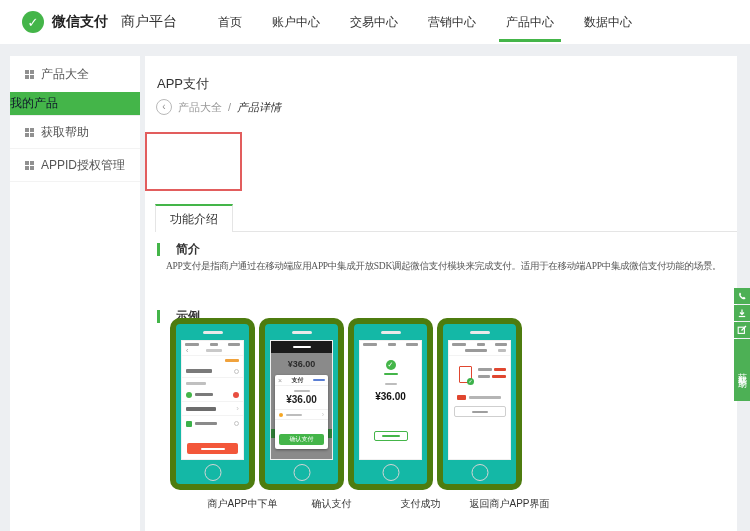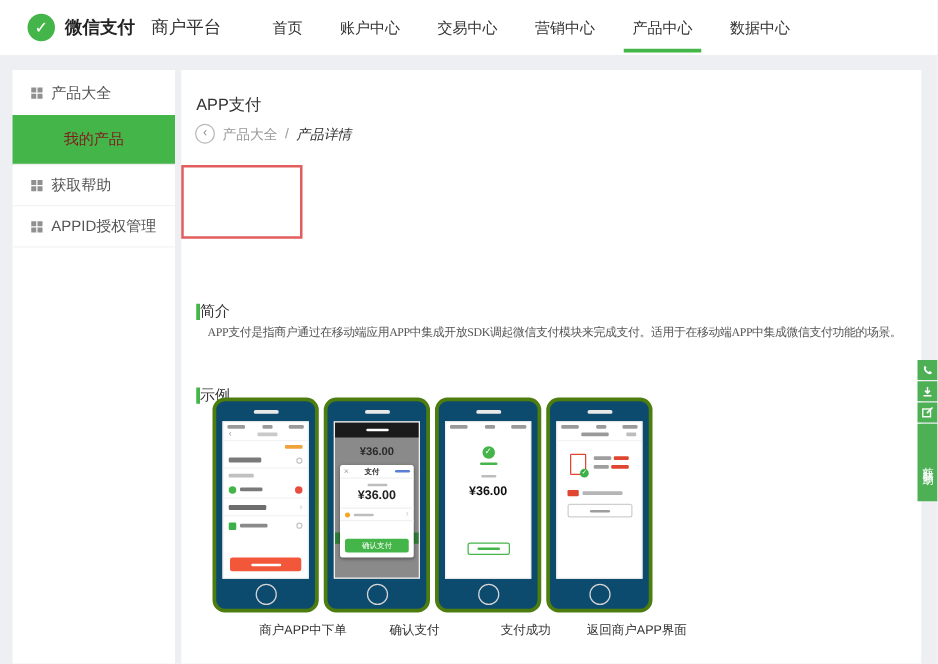--- a/index.html
+++ b/index.html
@@ -13,46 +13,46 @@
   .brand { font-size:14px; font-weight:bold; color:#222; margin-left:8px; }
   .platform { font-size:14px; color:#333; margin-left:13px; }
   .nav { display:flex; margin-left:26px; height:44px; }
   .nav-item { position:relative; display:flex; align-items:center; padding:16px 15px; font-size:12px; color:#333; cursor:pointer; }
   .nav-underline { position:absolute; left:8px; right:8px; bottom:2px; height:3px; background:#44b549; }
 
   
   .sidebar { position:absolute; left:10px; top:56px; width:130px; bottom:0; background:#fff; }
   .side-item { display:flex; align-items:center; gap:7px; height:33px; padding-left:15px; font-size:12px; color:#555; border-bottom:1px solid #f3f3f3; cursor:pointer; }
   .side-item.first { border-bottom:none; height:36px; }
-  .side-item.active { height:40px; background:#44b549; color:#7f1d1d; justify-content:center; padding-left:0; border-bottom:1px solid #eee; }
+  .side-item.active { height:24px; background:#44b549; color:#0f172a; padding-left:0; border-bottom:1px solid #eee; }
   .grid-icon { position:relative; width:9px; height:9px; flex:0 0 auto; }
   .grid-icon::before { content:""; position:absolute; left:0; top:0; width:4px; height:4px; background:#909090; box-shadow:5px 0 #909090, 0 5px #909090, 5px 5px #909090; }
 
   
   .main { position:absolute; left:145px; top:56px; right:13px; bottom:0; background:#fff; }
   .page-title { position:absolute; left:12px; top:19px; font-size:13px; color:#333; }
   .breadcrumb { position:absolute; left:11px; top:43px; display:flex; align-items:center; font-size:11px; color:#999; gap:6px; }
   .back-circle { width:16px; height:16px; border:1px solid #b9b9b9; border-radius:50%; color:#8f8f8f; display:flex; align-items:center; justify-content:center; font-size:10px; line-height:1; cursor:pointer; }
   .crumb-current { color:#333;font-style:italic; }
 
   .status-bar { position:absolute; left:5px; right:3px; top:84px; height:44px; background:#f1f2f7; display:flex; align-items:center; padding-left:14px; }
   .clock-badge { width:28px; height:28px; border-radius:50%; background:#29b7ed; flex:0 0 auto; display:flex; align-items:center; justify-content:center; }
   .status-label { margin-left:10px; font-size:12px; font-weight:bold; color:#333; }
 
   .annotation { position:absolute; left:145px; top:132px; width:97px; height:59px; border:2px solid #e25d5d; z-index:6; pointer-events:none; }
 
   .tab-row { position:absolute; left:10px; right:0; top:148px; height:28px; border-bottom:1px solid #e5e5e5; }
   .tab { position:absolute; left:0; top:0; width:78px; height:28px; background:#fff; border:1px solid #e5e5e5; border-top:2px solid #44b549; border-bottom:none; display:flex; align-items:center; justify-content:center; font-size:12px; color:#333; cursor:pointer; }
 
-  .section-head { position:absolute; left:12px; display:flex; align-items:center; gap:0; font-size:12px; font-weight:normal; color:#333; }
+  .section-head { position:absolute; left:12px; display:flex; align-items:center; gap:16px; font-size:12px; font-weight:bold; color:#333; }
   .section-bar { width:3px; height:13px; background:#44b549; }
   .intro-body { position:absolute; left:21px; top:204px; width:566px; font-size:9.5px; letter-spacing:-0.3px; color:#555; white-space:nowrap; overflow:hidden;font-family:Liberation Serif, serif; }
 
   .phones { position:absolute; left:25px; top:262px; display:flex; gap:4px; }
-  .phone { position:relative; width:85px; height:172px; background:#0c4a6e; border:3px solid #4d7c0f; border-radius:10px; flex:0 0 auto; }
+  .phone { position:relative; width:85px; height:172px; background:#14b8a6; border:6px solid #4d7c0f; border-radius:10px; flex:0 0 auto; }
   .speaker { position:absolute; top:7px; left:50%; transform:translateX(-50%); width:20px; height:3px; border-radius:2px; background:#e9e9e9; }
   .screen { position:absolute; top:16px; left:5px; right:5px; bottom:24px; border:1px solid #f0f0f0; overflow:hidden; background:#fff; }
   .home { position:absolute; bottom:3px; left:50%; transform:translateX(-50%); width:17px; height:17px; border:1px solid #d5d5d5; border-radius:50%; }
   .captions { position:absolute; left:25px; top:441px; display:flex; gap:4px;margin-left:30px; }
   .caption { width:85px; text-align:center; font-size:10px; color:#333; }
 
   
   .bar { background:#c9c9c9; height:3px; border-radius:1px; }
   .row { display:flex; align-items:center; padding:0 4px; }
   .dot { border-radius:50%; flex:0 0 auto; }
@@ -139,20 +139,23 @@
     <div class="breadcrumb">
       <span class="back-circle">
           <span>‹</span>
         </span>
       <span>产品大全</span>
       <span>/</span>
       <span class="crumb-current">产品详情</span>
     </div>
 
 
+    <div class="tab-row">
+      <div class="tab">功能介绍</div>
+    </div>
 
     <div class="section-head" style="top:185px;">
       <span class="section-bar"></span>
       <span>简介</span>
     </div>
     <div class="intro-body">APP支付是指商户通过在移动端应用APP中集成开放SDK调起微信支付模块来完成支付。适用于在移动端APP中集成微信支付功能的场景。</div>
 
     <div class="section-head" style="top:252px;">
       <span class="section-bar"></span>
       <span>示例</span>

